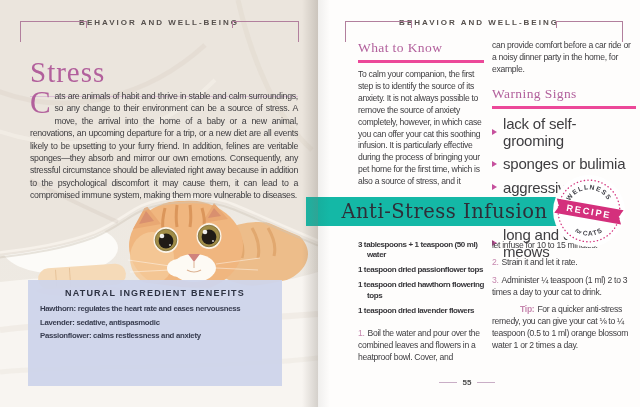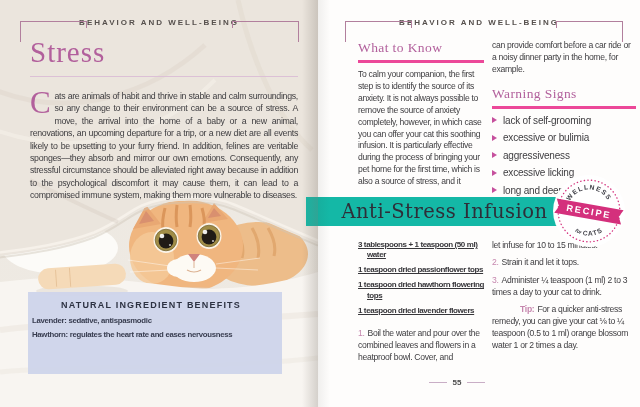--- a/index.html
+++ b/index.html
@@ -18,69 +18,69 @@
   
   .runhead{position:absolute;top:18px;left:0;width:100%;text-align:center;
     font-size:8px;letter-spacing:2px;color:#56504d;font-weight:bold;z-index:6;}
   .bracket{position:absolute;top:21px;width:66px;height:20px;z-index:6;}
   .bracket.bl{border-left:1px solid #b27f9d;border-top:1px solid #b27f9d;}
   .bracket.bl::after{content:'';position:absolute;right:0;top:0;width:1px;height:6px;background:#b27f9d;}
   .bracket.br{border-right:1px solid #b27f9d;border-top:1px solid #b27f9d;}
   .bracket.br::after{content:'';position:absolute;left:0;top:0;width:1px;height:6px;background:#b27f9d;}
 
   
-  .stress-title{position:absolute;left:30px;top:36px;width:268px;z-index:4;
+  .stress-title{position:absolute;left:30px;top:56px;width:268px;z-index:4;
     font-family:"Liberation Serif","DejaVu Serif",serif;font-weight:normal;
     font-size:29px;color:#b2609c;letter-spacing:1px;margin:0;
     border-bottom:1px solid #dcc0d6;padding-bottom:7px;}
   .lead{position:absolute;left:30px;top:90px;width:268px;z-index:4;margin:0;
     font-size:8.8px;line-height:12.4px;letter-spacing:-0.3px;color:#3e3d40;text-align:justify;}
   .dropcap{float:left;font-family:"Liberation Serif","DejaVu Serif",serif;
     font-size:31px;line-height:24px;color:#b2609c;margin:1px 4px 0 0;}
   .photo{position:absolute;inset:0;z-index:1;}
 
-  .benefits{position:absolute;left:28px;top:292px;width:254px;height:82px;z-index:4;
-    background:rgba(206,212,234,.96);box-sizing:border-box;padding:8px 12px 0 4px;}
+  .benefits{position:absolute;left:28px;top:280px;width:254px;height:106px;z-index:4;
+    background:rgba(206,212,234,.96);box-sizing:border-box;padding:8px 12px 0 12px;}
   .benefits h3{margin:0 0 6px 0;text-align:center;font-size:9px;letter-spacing:1.2px;
     color:#2d3242;font-weight:bold;}
   .benefits p{margin:0 0 4px 0;font-size:7.8px;line-height:9.6px;letter-spacing:-0.3px;
     font-weight:bold;color:#383d50;padding-left:8px;text-indent:-8px;}
 
   .folio{position:absolute;bottom:20px;text-align:center;z-index:6;
     font-size:8px;color:#4c4c4c;font-weight:bold;white-space:nowrap;}
   .folio .dash{display:inline-block;width:18px;height:1px;background:#c9aec6;
     vertical-align:middle;margin:0 6px;}
   .folio-l{left:94px;width:120px;}
-  .folio-r{left:79px;width:120px;}
+  .folio-r{left:89px;width:120px;}
 
   
   .rp-h2{font-family:"Liberation Serif","DejaVu Serif",serif;font-weight:normal;
     font-size:13.5px;color:#b2609c;letter-spacing:.4px;margin:0 0 6px 0;
     border-bottom:3px solid #ec4899;padding-bottom:4px;}
   .col{position:absolute;z-index:4;}
   .col-1{left:40px;top:40px;width:126px;}
   .col-2{left:174px;top:40px;width:144px;}
   .rp-body{font-size:8.6px;line-height:11.9px;letter-spacing:-0.3px;color:#3e3d40;margin:0;}
   .ws-list{margin-top:6px;}
   .ws-item{display:flex;align-items:center;margin-bottom:6.5px;}
   .tri{width:0;height:0;border-left:5px solid #c6509d;border-top:3.5px solid transparent;
     border-bottom:3.5px solid transparent;margin-right:6px;flex:0 0 auto;}
-  .ws-item span{font-size:10px;letter-spacing:-0.2px;color:#3e3d40;}
+  .ws-item span{font-size:15px;letter-spacing:-0.2px;color:#3e3d40;}
 
   .banner{position:absolute;left:-12px;top:197px;width:277px;height:29px;z-index:4;
     background:#14b8a6;text-align:center;}
   .banner h2{margin:0;line-height:29px;font-family:"DejaVu Serif","Liberation Serif",serif;
     font-weight:normal;font-size:19.5px;color:#2e2e38;letter-spacing:.5px;}
   .badge{position:absolute;left:234px;top:174px;width:74px;height:74px;z-index:5;}
 
   .recipe-col{position:absolute;z-index:4;}
   .rc-1{left:40px;top:240px;width:130px;}
   .rc-2{left:174px;top:240px;width:146px;}
   .ing{margin:0 0 4.5px 0;font-size:8px;line-height:10.4px;letter-spacing:-0.4px;
-    font-weight:bold;color:#37363a;padding-left:9px;text-indent:-9px;text-decoration:underline;}
+    font-weight:bold;color:#37363a;padding-left:9px;text-indent:-9px;}
   .step{margin:0 0 5.5px 0;font-size:8.6px;line-height:11.9px;letter-spacing:-0.3px;color:#3e3d40;}
   .step .num{color:#c687ae;margin-right:3px;}
   .step .num:empty{margin-right:0;}
   .step .num.tip-bold{font-weight:bold;margin-left:28px;}
   .step1{margin-top:12px;}
 </style>
 </head>
 <body>
 
 <div class="spread">
@@ -157,22 +157,23 @@
 
     <div class="runhead">BEHAVIOR AND WELL-BEING</div>
     <div class="bracket bl" style="left:20px"></div>
     <div class="bracket br" style="left:232px"></div>
 
     <h1 class="stress-title">Stress</h1>
     <p class="lead"><span class="dropcap">C</span><span>ats are animals of habit and thrive in stable and calm surroundings, so any change to their environment can be a source of stress. A move, the arrival into the home of a baby or a new animal, renovations, an upcoming departure for a trip, or a new diet are all events likely to be upsetting to your furry friend. In addition, felines are veritable sponges—they absorb and mirror our own emotions. Consequently, any stressful circumstance should be alleviated right away because in addition to the psychological discomfort it may cause them, it can lead to a compromised immune system, making them more vulnerable to diseases.</span></p>
 
     <div class="benefits">
       <h3>NATURAL INGREDIENT BENEFITS</h3>
+      <p>Hawthorn: regulates the heart rate and eases nervousness</p>
       <p>Lavender: sedative, antispasmodic</p>
-      <p>Hawthorn: regulates the heart rate and eases nervousness</p>
+      <p>Passionflower: calms restlessness and anxiety</p>
     </div>
 
 
     <div class="gutter-l"></div>
   </div>
 
   <div class="page page-right">
     <div class="gutter-r"></div>
 
     <div class="runhead">BEHAVIOR AND WELL-BEING</div>
@@ -187,21 +188,21 @@
     <div class="col col-2">
       <p class="rp-body" style="margin-bottom:10px">can provide comfort before a car ride or a noisy dinner party in the home, for example.</p>
       <h2 class="rp-h2">Warning Signs</h2>
       <div class="ws-list">
         <div class="ws-item">
             <i class="tri"></i>
             <span>lack of self-grooming</span>
           </div>
         <div class="ws-item">
             <i class="tri"></i>
-            <span>excessive or bulimia</span>
+            <span>sponges or bulimia</span>
           </div>
         <div class="ws-item">
             <i class="tri"></i>
             <span>aggressiveness</span>
           </div>
         <div class="ws-item">
             <i class="tri"></i>
             <span>excessive licking</span>
           </div>
         <div class="ws-item">
@@ -239,21 +240,21 @@
     <div class="recipe-col rc-1">
       <p class="ing">3 tablespoons + 1 teaspoon (50 ml) water</p>
       <p class="ing">1 teaspoon dried passionflower tops</p>
       <p class="ing">1 teaspoon dried hawthorn flowering tops</p>
       <p class="ing">1 teaspoon dried lavender flowers</p>
       <p class="step step1"><span class="num">1.</span><span>Boil the water and pour over the combined leaves and flowers in a heatproof bowl. Cover, and</span></p>
     </div>
 
     <div class="recipe-col rc-2">
       <p class="step"><span class="num"></span><span>let infuse for 10 to 15 minutes.</span></p>
-      <p class="step"><span class="num">2.</span><span>Strain it and let it tops.</span></p>
+      <p class="step"><span class="num">2.</span><span>Strain it and let it rate.</span></p>
       <p class="step"><span class="num">3.</span><span>Administer ¼ teaspoon (1 ml) 2 to 3 times a day to your cat to drink.</span></p>
       <p class="step"><span class="num tip-bold">Tip:</span><span>For a quicker anti-stress remedy, you can give your cat ⅛ to ¼ teaspoon (0.5 to 1 ml) orange blossom water 1 or 2 times a day.</span></p>
     </div>
 
     <div class="folio folio-r"><span class="dash"></span><span>55</span><span class="dash"></span></div>
   </div>
 
 </div>
 
 </body></html>

